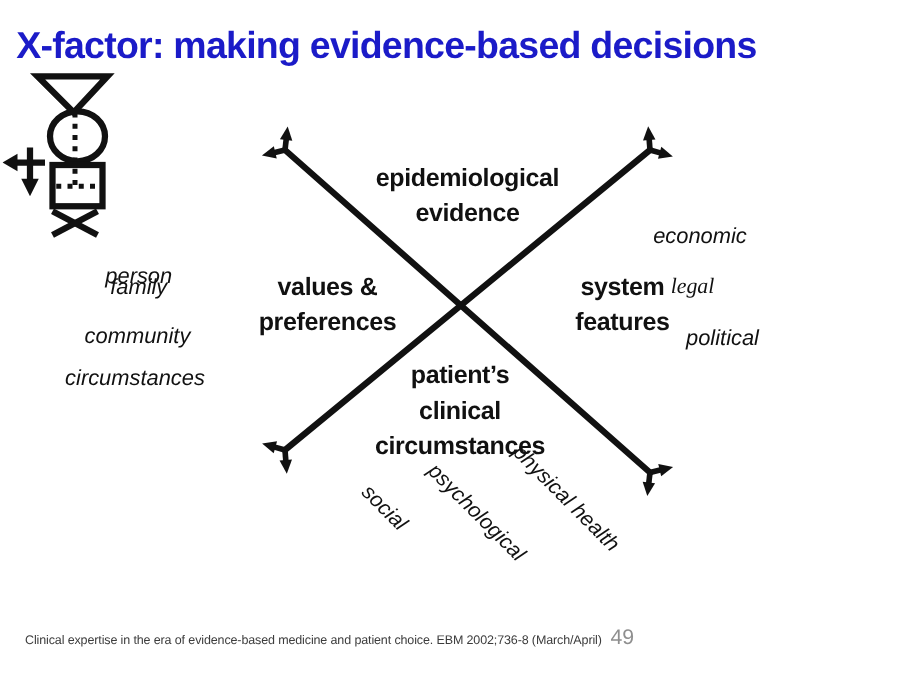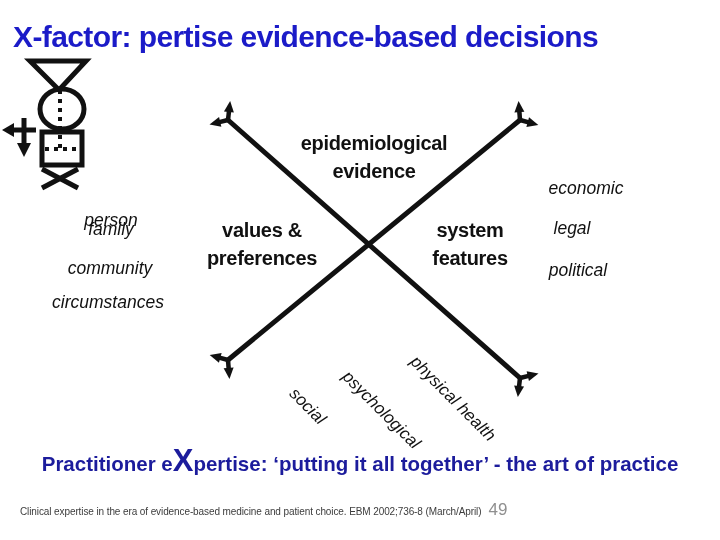--- a/index.html
+++ b/index.html
@@ -42,21 +42,21 @@
     position:absolute;left:20px;top:500px;width:692px;white-space:nowrap;
   }
   .citation{font-size:10px;color:var(--citation-gray);letter-spacing:-0.1px;text-align:center;}
   .pagenum{font-size:17px;color:var(--page-number-gray);margin-left:7px;}
 </style>
 </head>
 <body>
 
 <div class="slide">
 
-  <div class="title">X-factor: pertise evidence-based decisions</div>
+  <div class="title">X-factor: making evidence-based decisions</div>
 
   <svg class="logo" width="100" height="135" viewBox="0 0 100 135">
     <g fill="none" stroke="#111" stroke-width="5">
       <path d="M28 4 L84 4 L57 33 Z"></path>
       <line x1="58" y1="33" x2="58" y2="91" stroke-width="4" stroke-dasharray="4 5"></line>
       <ellipse cx="60" cy="52" rx="22" ry="20"></ellipse>
       <rect x="40" y="75" width="40" height="33"></rect>
       <line x1="43" y1="92" x2="78" y2="92" stroke-width="4" stroke-dasharray="4 5"></line>
       <line x1="40" y1="112" x2="76" y2="131"></line>
       <line x1="76" y1="112" x2="40" y2="131"></line>
@@ -97,39 +97,41 @@
   </svg>
 
   <div class="axis-label" style="left:262px;top:216px;">
     <div>values &amp;</div>
     <div>preferences</div>
   </div>
   <div class="axis-label" style="left:374px;top:129px;">
     <div>epidemiological</div>
     <div>evidence</div>
   </div>
-  <div class="axis-label" style="left:470px;top:216px;">
+  <div class="axis-label" style="left:498px;top:216px;">
     <div>system</div>
     <div>features</div>
+  </div>
+  <div class="axis-label" style="left:368px;top:286px;line-height:28.5px;">
+    <div>patient’s</div>
+    <div>clinical</div>
+    <div>circumstances</div>
   </div>
 
   <div class="ctx" style="left:111px;top:189px;margin-top:21px;">person</div>
   <div class="ctx" style="left:111px;top:219px;text-align:center;">family</div>
   <div class="ctx" style="left:110px;top:258px;">community</div>
   <div class="ctx" style="left:108px;top:292px;">circumstances</div>
 
-  <div class="ctx" style="left:586px;top:178px;">economic</div>
-  <div class="ctx" style="left:572px;top:218px;">legal</div>
+  <div class="ctx" style="left:560px;top:178px;">economic</div>
+  <div class="ctx" style="left:554px;top:218px;font-family:Liberation Serif, serif;">legal</div>
   <div class="ctx" style="left:578px;top:260px;">political</div>
 
   <div class="rot" style="left:299px;top:384px;">social</div>
   <div class="rot" style="left:352px;top:367px;">psychological</div>
   <div class="rot" style="left:420px;top:352px;">physical health</div>
 
-  <div class="expertise">
-    <span>Practitioner e</span><span class="bigx">X</span><span>pertise: ‘putting it all together’ - the art of practice</span>
-  </div>
 
   <div class="citation-row">
     <span class="citation">Clinical expertise in the era of evidence-based medicine and patient choice. EBM 2002;736-8 (March/April)</span><span class="pagenum">49</span>
   </div>
 
 </div>
 
 </body></html>

